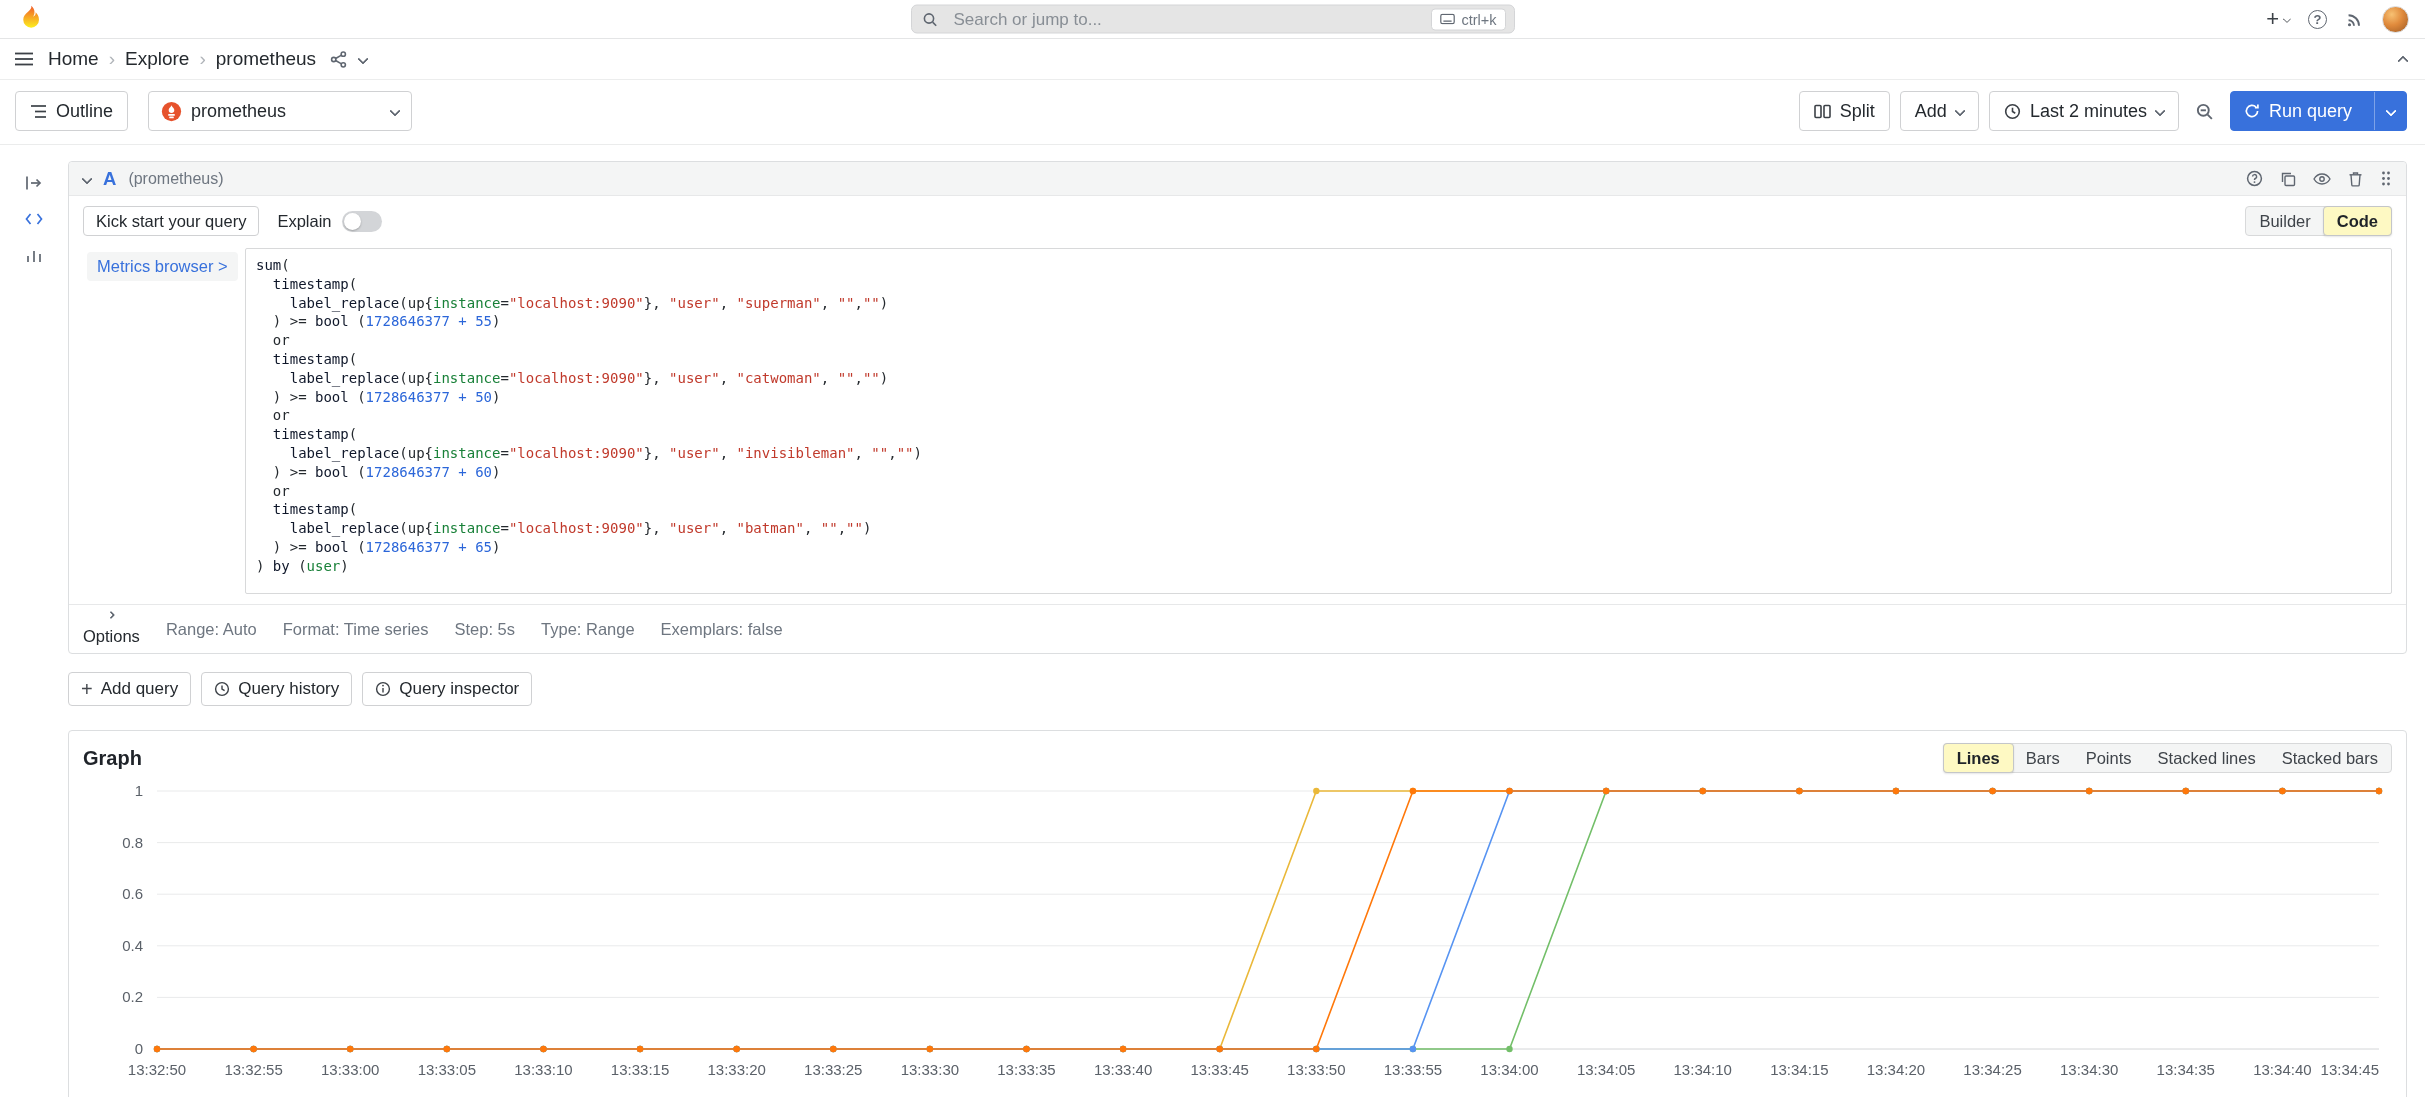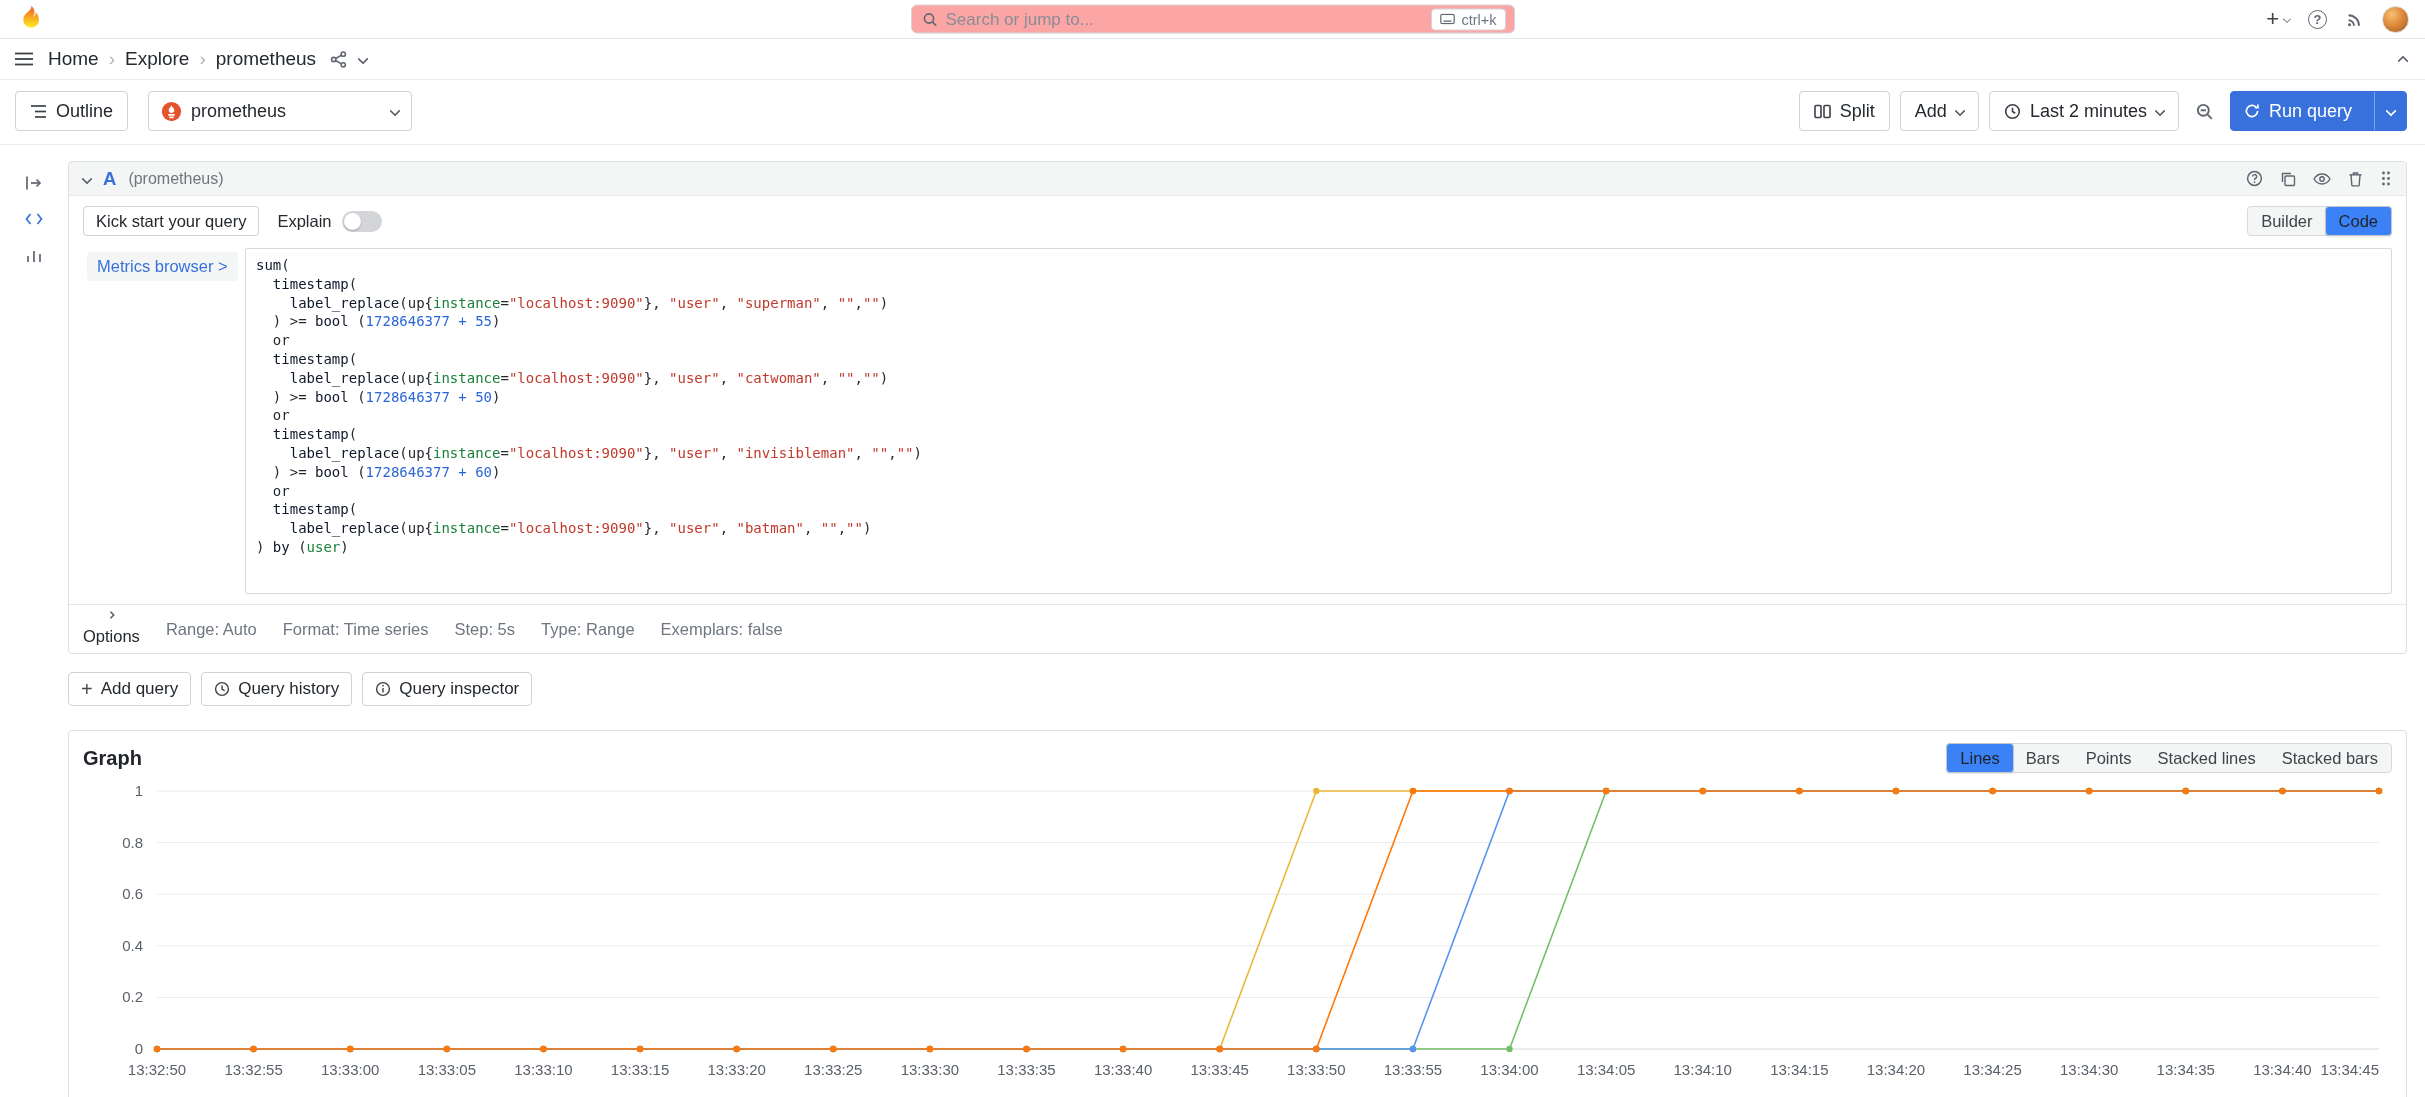--- a/index.html
+++ b/index.html
@@ -13,22 +13,22 @@
   .chev { display:inline-block; width:8px; height:8px; border-right:2px solid currentColor; border-bottom:2px solid currentColor; transform:rotate(45deg); border-radius:1px; }
   .chev.up { transform:rotate(-135deg); }
   .chev.right { transform:rotate(-45deg); }
   .clickable { cursor: pointer; }
 
   
   .topbar { height:39px; border-bottom:1px solid #e4e5e6; display:flex; align-items:center; padding:0 16px; position:relative; background:#fff; }
   .topbar-right { margin-left:auto; display:flex; align-items:center; gap:18px; }
   .searchbox {
     position:absolute; left:50%; top:50%; transform:translate(-50%,-50%);
-    width:604px; height:29px; border:1px solid #d4d5d7; border-radius:6px; background:#fca5a5;
-    display:flex; align-items:center; padding:0 8px 0 10px; gap:8px; color:#7a8087;
+    width:604px; height:29px; border:1px solid #d4d5d7; border-radius:6px; background:#e5e5e5;
+    display:flex; align-items:center; padding:0 8px 0 10px; gap:16px; color:#7a8087;
   }
   .searchbox input { border:none; outline:none; flex:1; font-size:17px; color:#24292e; font-family:"Liberation Sans",sans-serif; background:transparent; }
   .searchbox input::placeholder { color:#888e95; }
   .kbd-chip { display:flex; align-items:center; gap:6px; border:1px solid #d4d5d7; border-radius:4px; padding:2px 8px; font-size:14.5px; color:#6e7680; background:#fff; }
   .circle-glyph { width:19px; height:19px; border:1.7px solid #5f6670; border-radius:50%; font-size:13px; font-weight:bold; display:inline-flex; align-items:center; justify-content:center; color:#5f6670; }
   .avatar { width:27px; height:27px; border-radius:50%; background:radial-gradient(circle at 35% 30%, #f7c173 0%, #e08a3c 45%, #9c5a24 100%); border:1px solid #d9dadc; }
   .plus-btn { display:flex; align-items:center; gap:5px; color:#3c4147; font-size:22px; }
 
   
   .crumbbar { height:41px; border-bottom:1px solid #eceded; display:flex; align-items:center; padding:0 18px 0 14px; gap:14px; background:#fff; }
@@ -68,21 +68,21 @@
   .q-ds-hint { color:#6e7680; font-size:16px; }
   .q-header-icons { margin-left:auto; display:flex; align-items:center; gap:17px; }
   .kick-row { display:flex; align-items:center; gap:18px; padding:10px 14px 8px 14px; }
   .btn-sm { height:30px; padding:0 12px; font-size:16.5px; border:1px solid #d0d1d3; border-radius:4px; background:#fff; display:inline-flex; align-items:center; gap:8px; cursor:pointer; font-family:"Liberation Sans",sans-serif; color:#24292e; }
   .explain-wrap { display:flex; align-items:center; gap:10px; font-size:16.5px; color:#24292e; }
   .toggle { width:40px; height:21px; border-radius:11px; background:#d3d5d8; position:relative; cursor:pointer; }
   .toggle .knob { position:absolute; left:2px; top:2px; width:17px; height:17px; border-radius:50%; background:#fff; box-shadow:0 1px 2px rgba(0,0,0,.25); }
   .kick-row-right { margin-left:auto; }
   .radio-group { display:inline-flex; background:#f4f5f5; border:1px solid #d8d9da; border-radius:4px; height:30px; align-items:stretch; }
   .radio-btn { border:none; background:transparent; padding:0 13px; font-size:16.5px; color:#3f444a; cursor:pointer; border-radius:4px; font-family:"Liberation Sans",sans-serif; }
-  .radio-btn.active { background:#3b82f6; border:1px solid #c4c6c9; margin:-1px; box-shadow:0 1px 2px rgba(0,0,0,.10); color:#1f2329; font-weight:400; }
+  .radio-btn.active { background:#fef9c3; border:1px solid #c4c6c9; margin:-1px; box-shadow:0 1px 2px rgba(0,0,0,.10); color:#1f2329; font-weight:700; }
   .editor-row { display:flex; padding:4px 14px 10px 18px; gap:6px; }
   .editor-left { width:152px; flex:none; padding-top:4px; }
   .metrics-browser { display:inline-block; background:#f4f5f5; border-radius:4px; padding:5px 10px; color:#3871dc; font-size:16.5px; cursor:pointer; white-space:nowrap; }
   .code-editor { flex:1; border:1px solid #d8d9da; border-radius:2px; height:346px; padding:7px 10px; overflow:hidden; background:#fff; }
   .code-line { font-family:"DejaVu Sans Mono","Liberation Mono",monospace; font-size:14px; line-height:18.8px; white-space:pre; color:#24292e; }
   .tok-p { color:#24292e; }
   .tok-fn { color:#0f172a; }
   .tok-str { color:#c0392b; }
   .tok-num { color:#2b66d9; }
   .tok-lbl { color:#188038; }
@@ -374,20 +374,21 @@
             <div class="code-line"><span class="tok-p">  </span><span class="tok-fn">timestamp</span><span class="tok-p">(</span></div>
             <div class="code-line"><span class="tok-p">    </span><span class="tok-fn">label_replace</span><span class="tok-p">(up{</span><span class="tok-lbl">instance</span><span class="tok-p">=</span><span class="tok-str">"localhost:9090"</span><span class="tok-p">}, </span><span class="tok-str">"user"</span><span class="tok-p">, </span><span class="tok-str">"catwoman"</span><span class="tok-p">, </span><span class="tok-str">""</span><span class="tok-p">,</span><span class="tok-str">""</span><span class="tok-p">)</span></div>
             <div class="code-line"><span class="tok-p">  ) &gt;= </span><span class="tok-fn">bool</span><span class="tok-p"> (</span><span class="tok-num">1728646377 + 50</span><span class="tok-p">)</span></div>
             <div class="code-line"><span class="tok-p">  or</span></div>
             <div class="code-line"><span class="tok-p">  </span><span class="tok-fn">timestamp</span><span class="tok-p">(</span></div>
             <div class="code-line"><span class="tok-p">    </span><span class="tok-fn">label_replace</span><span class="tok-p">(up{</span><span class="tok-lbl">instance</span><span class="tok-p">=</span><span class="tok-str">"localhost:9090"</span><span class="tok-p">}, </span><span class="tok-str">"user"</span><span class="tok-p">, </span><span class="tok-str">"invisibleman"</span><span class="tok-p">, </span><span class="tok-str">""</span><span class="tok-p">,</span><span class="tok-str">""</span><span class="tok-p">)</span></div>
             <div class="code-line"><span class="tok-p">  ) &gt;= </span><span class="tok-fn">bool</span><span class="tok-p"> (</span><span class="tok-num">1728646377 + 60</span><span class="tok-p">)</span></div>
             <div class="code-line"><span class="tok-p">  or</span></div>
             <div class="code-line"><span class="tok-p">  </span><span class="tok-fn">timestamp</span><span class="tok-p">(</span></div>
             <div class="code-line"><span class="tok-p">    </span><span class="tok-fn">label_replace</span><span class="tok-p">(up{</span><span class="tok-lbl">instance</span><span class="tok-p">=</span><span class="tok-str">"localhost:9090"</span><span class="tok-p">}, </span><span class="tok-str">"user"</span><span class="tok-p">, </span><span class="tok-str">"batman"</span><span class="tok-p">, </span><span class="tok-str">""</span><span class="tok-p">,</span><span class="tok-str">""</span><span class="tok-p">)</span></div>
+            <div class="code-line"><span class="tok-p">  ) &gt;= </span><span class="tok-fn">bool</span><span class="tok-p"> (</span><span class="tok-num">1728646377 + 65</span><span class="tok-p">)</span></div>
             <div class="code-line"><span class="tok-p">) </span><span class="tok-fn">by</span><span class="tok-p"> (</span><span class="tok-lbl">user</span><span class="tok-p">)</span></div>
           </div>
       </div>
 
       <div class="options-row">
         <span class="options-label">
           <span class="chev right" style="width:6px;height:6px;color:#5f6670"></span>
           <span>Options</span>
         </span>
         <span style="display:flex;gap:26px">

